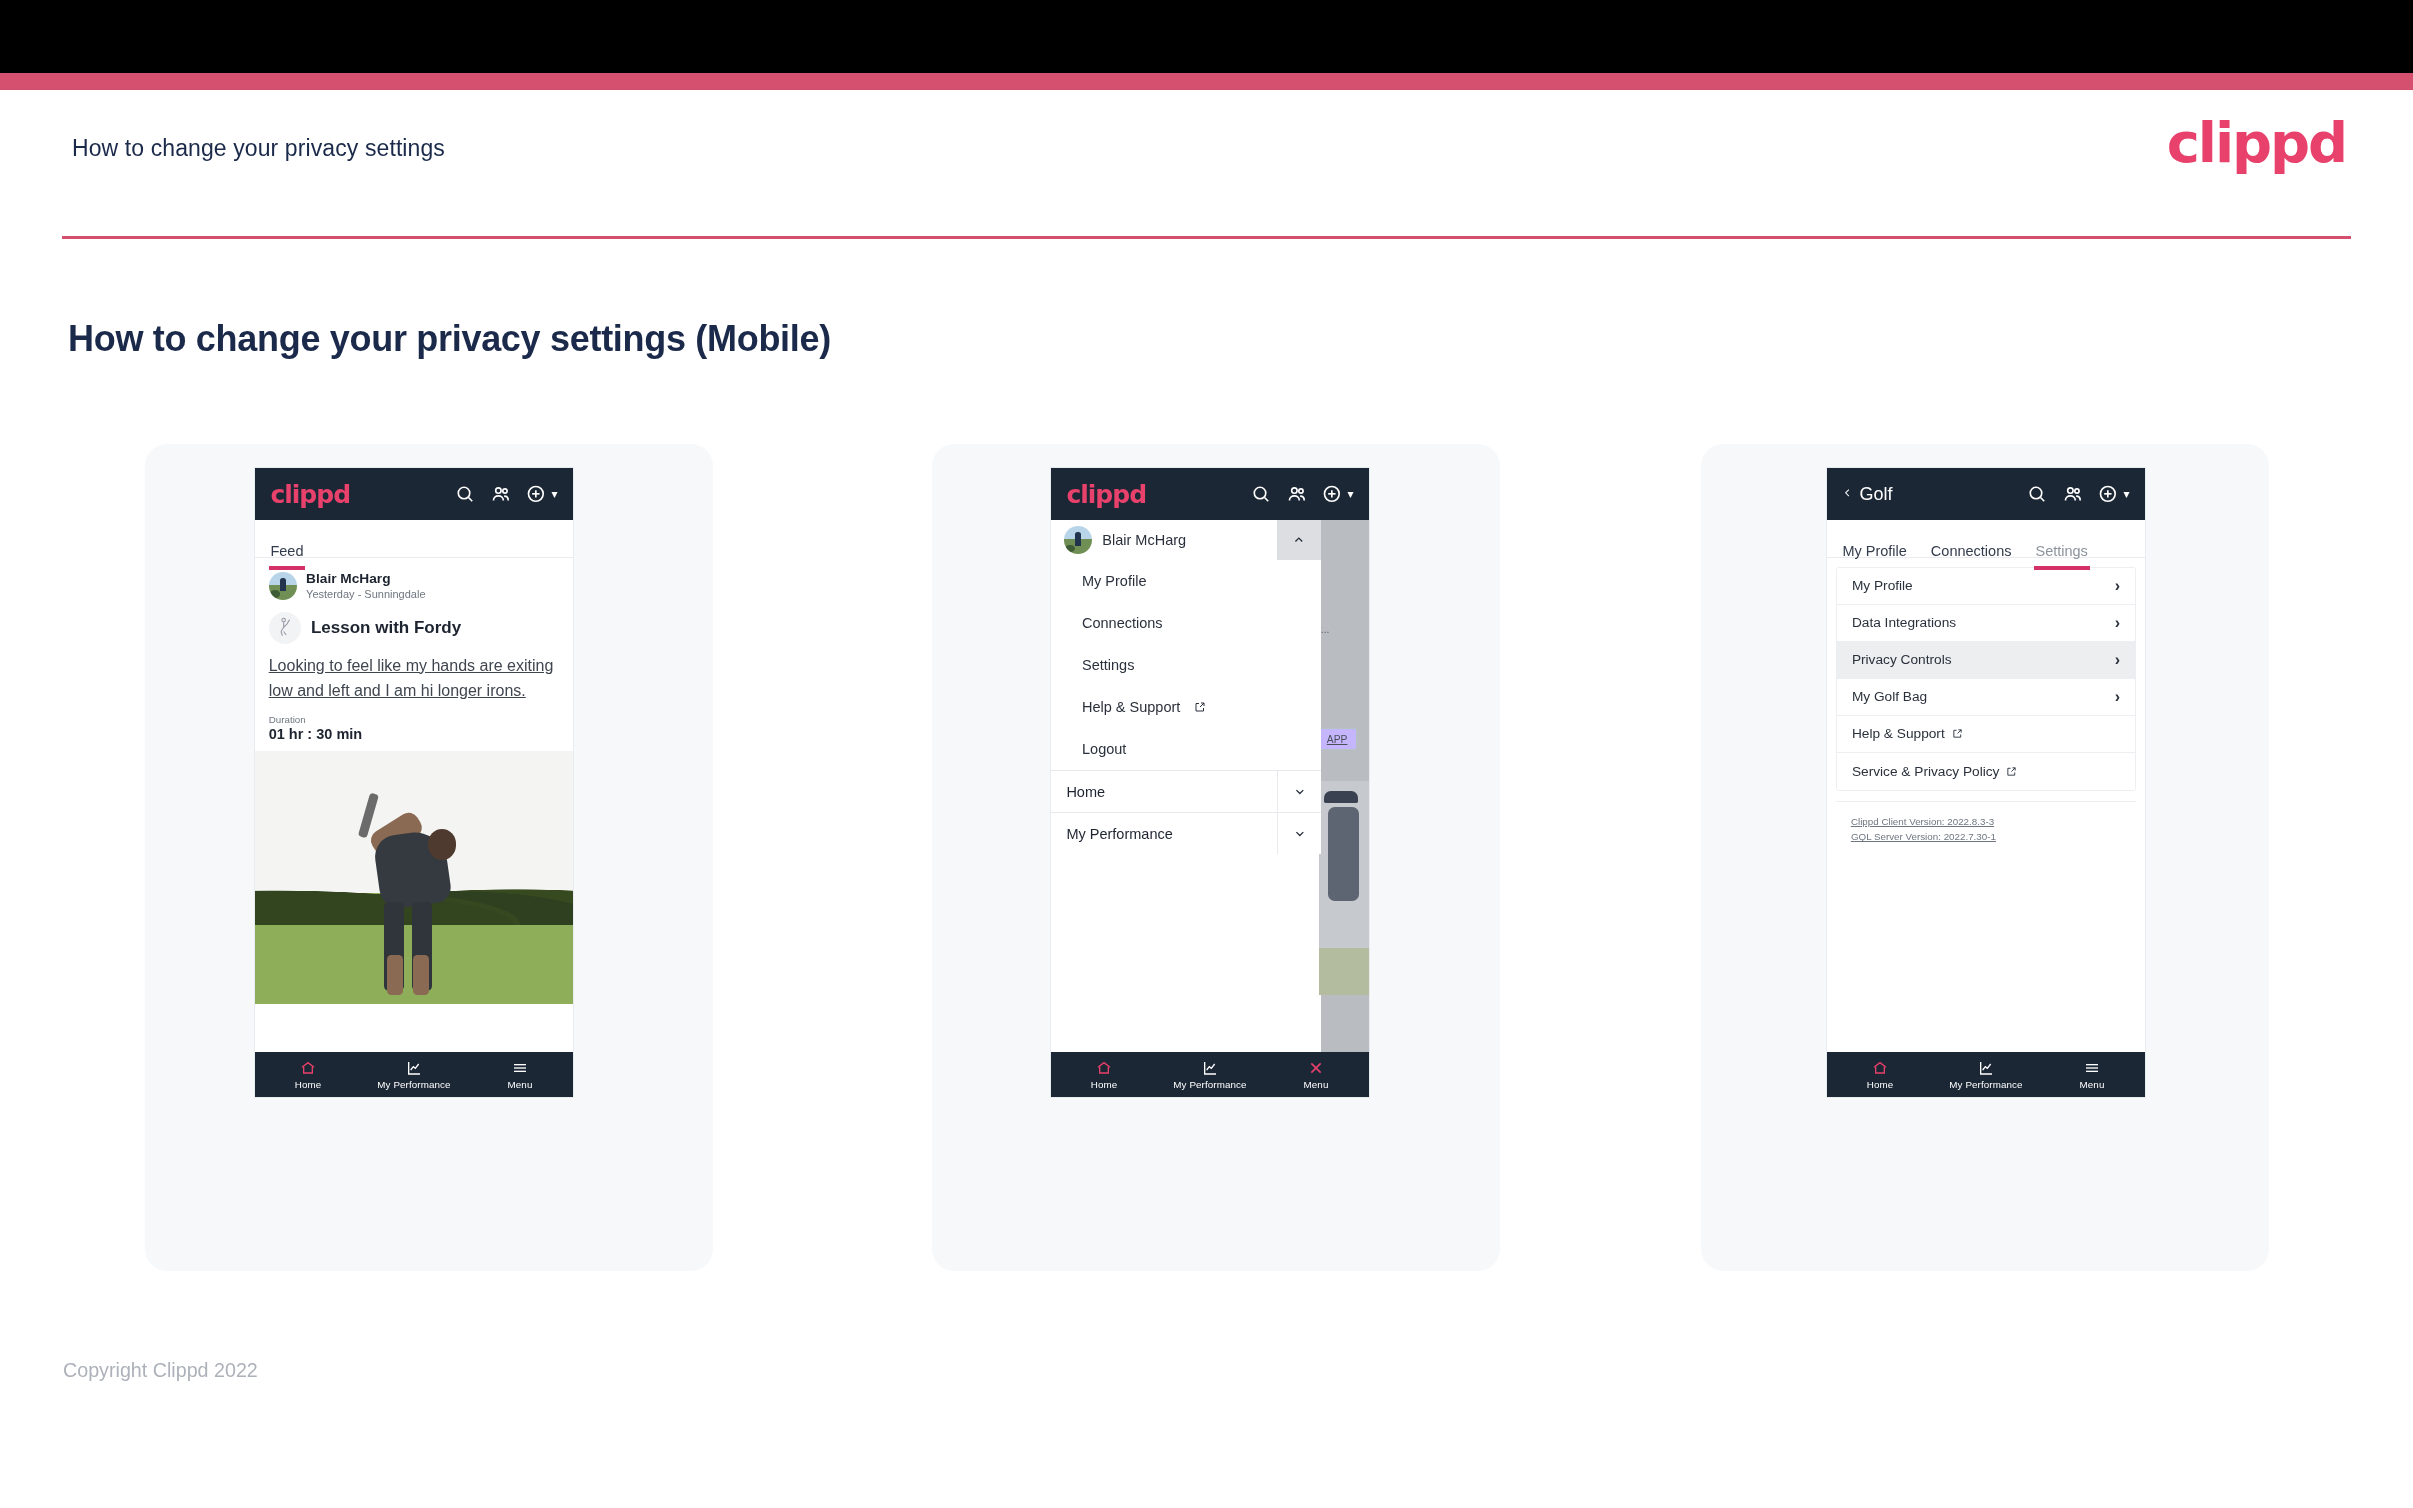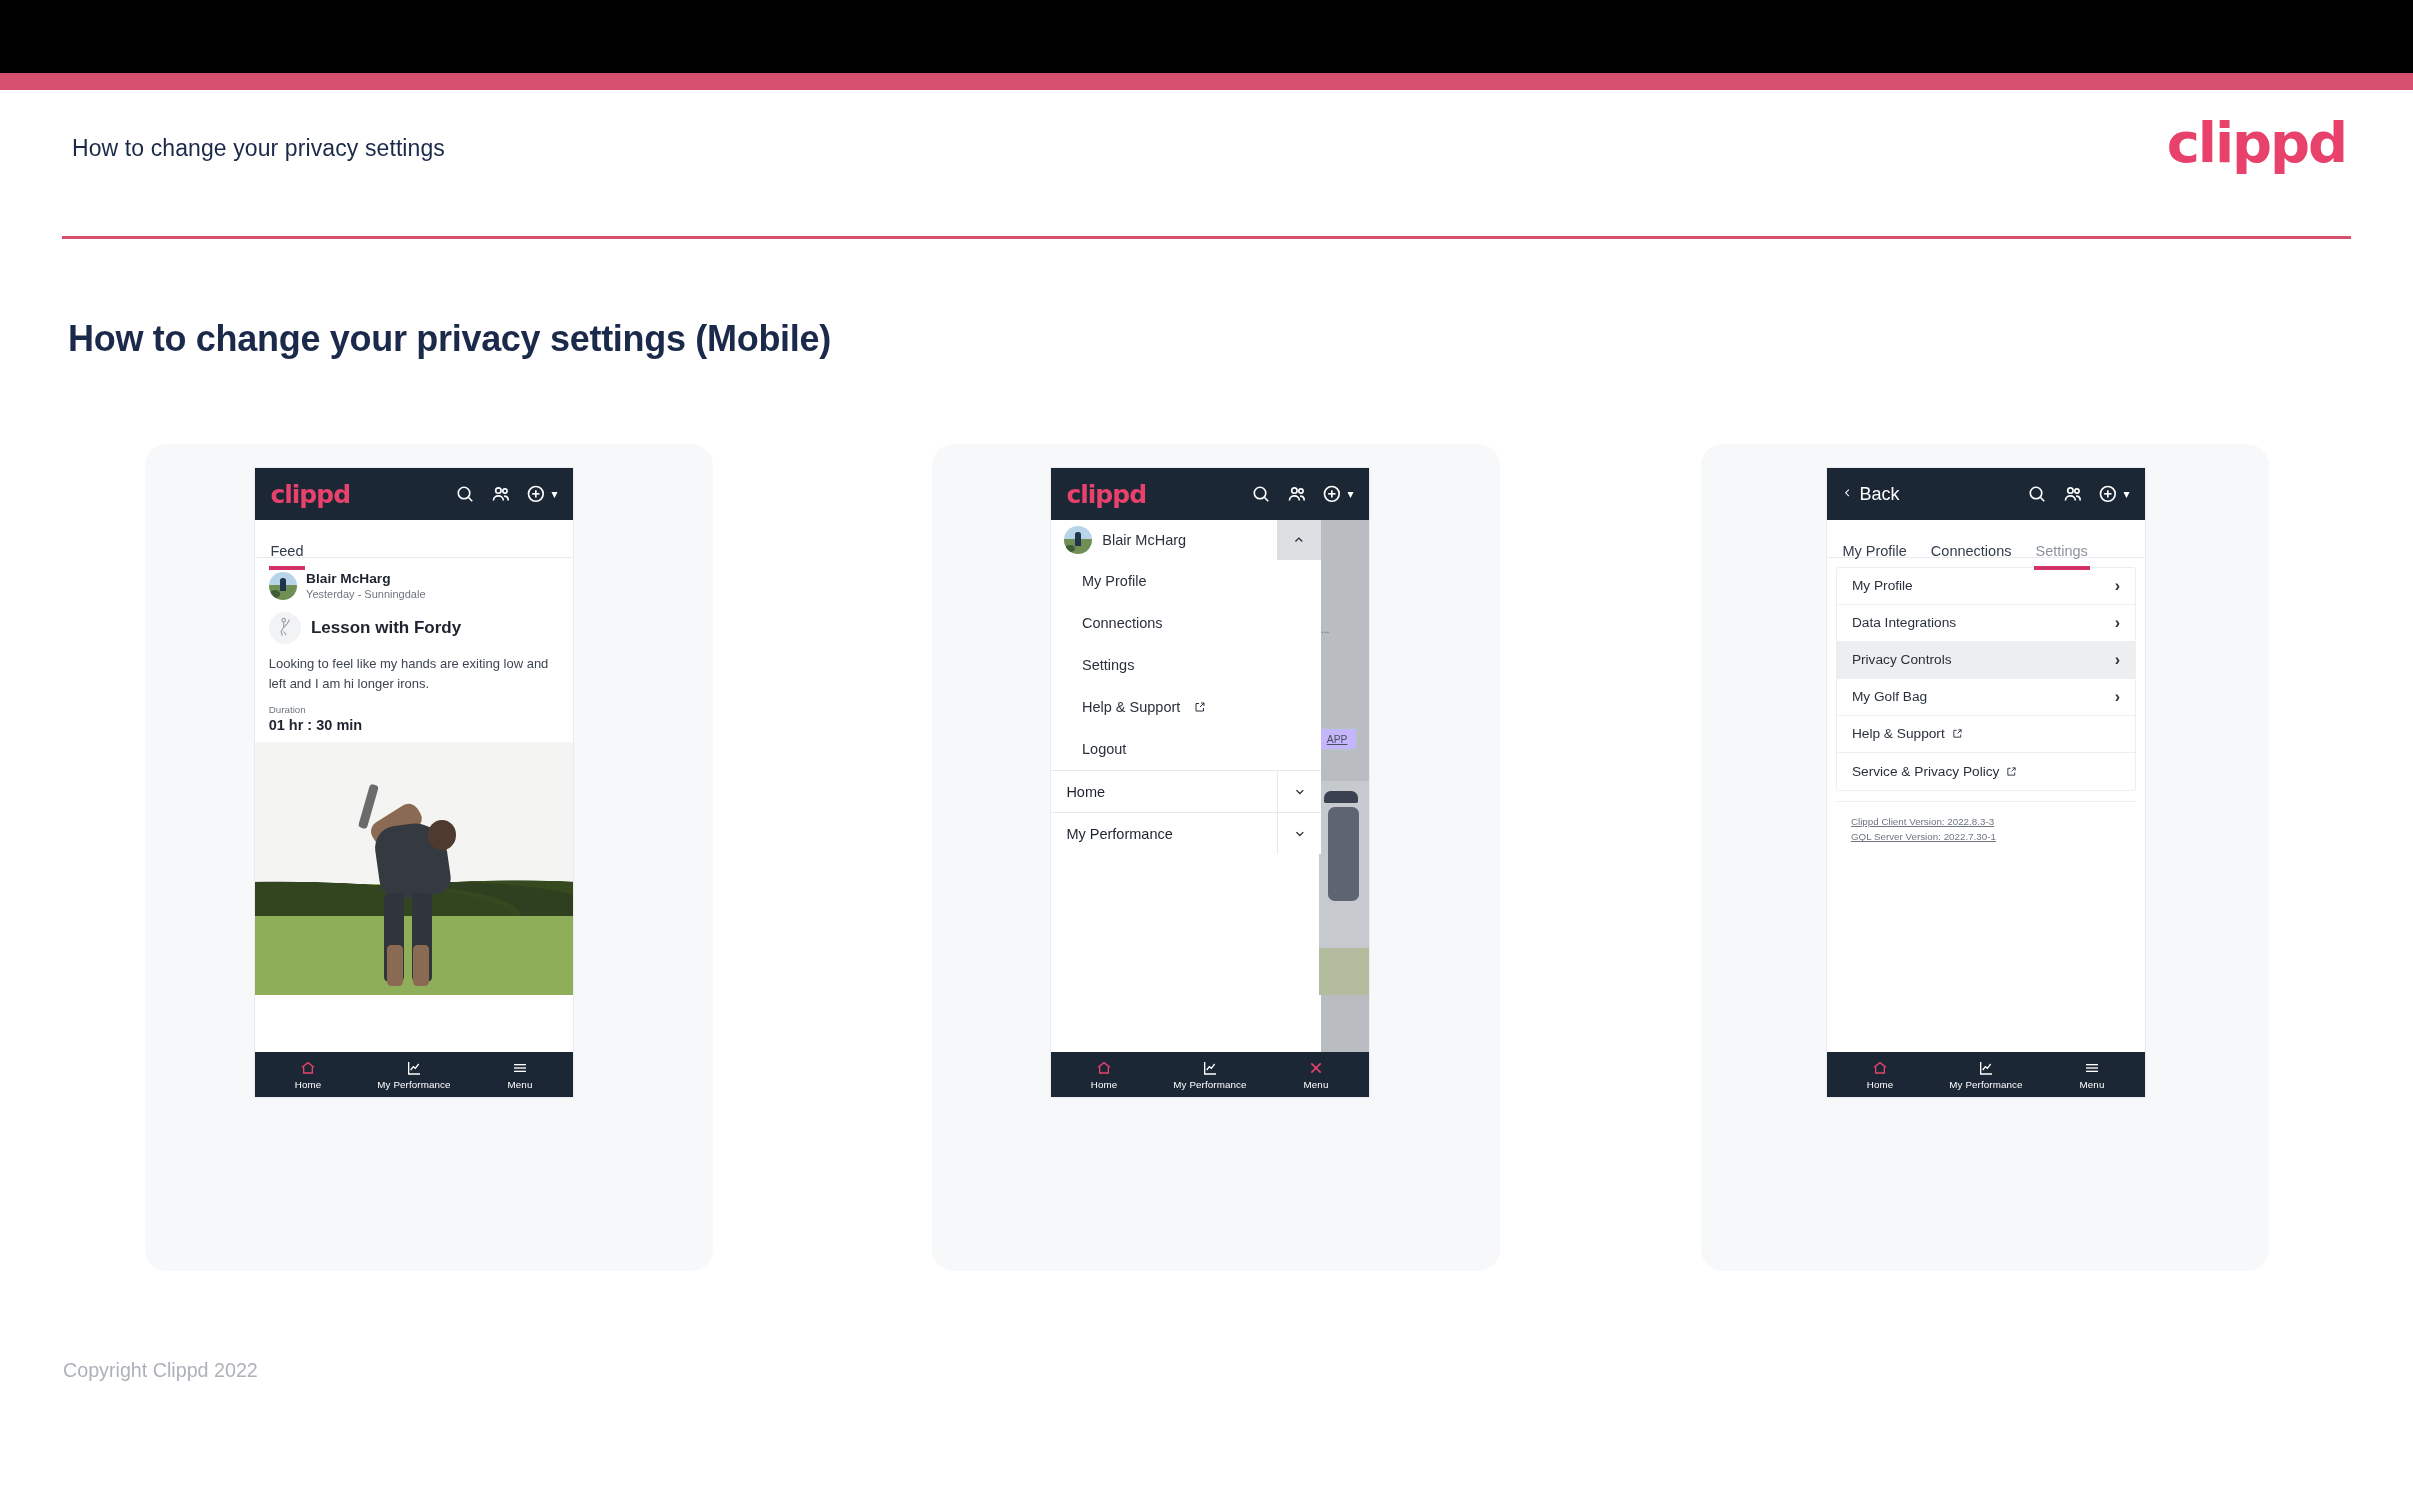--- a/index.html
+++ b/index.html
@@ -96,21 +96,21 @@
   .avatar .bush { position:absolute; left:0.9px; bottom:1.7px; width:10.3px; height:7.7px; background:#3e5c35; border-radius:50%; }
   .post-name { font-size:13.7px; font-weight:bold; color:#1d2430; line-height:1.25; }
   .post-meta { font-size:11px; color:#6f7681; line-height:1.3; }
 
   .lesson-row { display:flex; align-items:center; gap:10.3px; padding:6.8px 13.7px 5.1px; }
   .lesson-icon {
     width:32px; height:32px; border-radius:50%; background:#f2f3f5; flex:none;
     display:flex; align-items:center; justify-content:center;
   }
   .lesson-title { font-size:17px; font-weight:bold; color:#1d2430; }
-  .post-text { font-size:13px; color:#3f4650; line-height:1.55; padding:5.1px 13.7px 0; }
+  .post-text { font-size:16px; color:#3f4650; line-height:1.55; padding:5.1px 13.7px 0;text-decoration:underline; }
   .dur-label { font-size:9.8px; color:#70777f; padding:10.3px 13.7px 0; }
   .dur-value { font-size:14.5px; font-weight:bold; color:#1d2430; padding:1.7px 13.7px 8.5px; }
 
   
   .photo {
     position:relative; width:100%; height:253px; overflow:hidden;
     background:linear-gradient(#f4f4f2 0 56%, #8fae5a 56% 100%);
   }
   .photo .trees {
     position:absolute; left:0; right:0; top:52%; height:17%;
@@ -466,21 +466,21 @@
     </div>
 
     <div class="card card-3">
       <div class="phone phone-3">
 
         <div class="topbar">
           <div class="back">
             <span><svg width="11" height="13.7" viewBox="0 0 24 24" fill="none" stroke="#fff" stroke-width="2.2">
                   <path d="M15 5l-7 7 7 7"></path>
                 </svg></span>
-            <span>Back</span>
+            <span>Golf</span>
           </div>
           <div class="icons">
             <span class="ticon">
                 <svg viewBox="0 0 24 24" fill="none" stroke="#fff" stroke-width="2">
                   <circle cx="11" cy="11" r="7"></circle>
                   <line x1="16.5" y1="16.5" x2="21" y2="21"></line>
                 </svg>
               </span>
             <span class="ticon">
                 <svg viewBox="0 0 24 24" fill="none" stroke="#fff" stroke-width="2">

